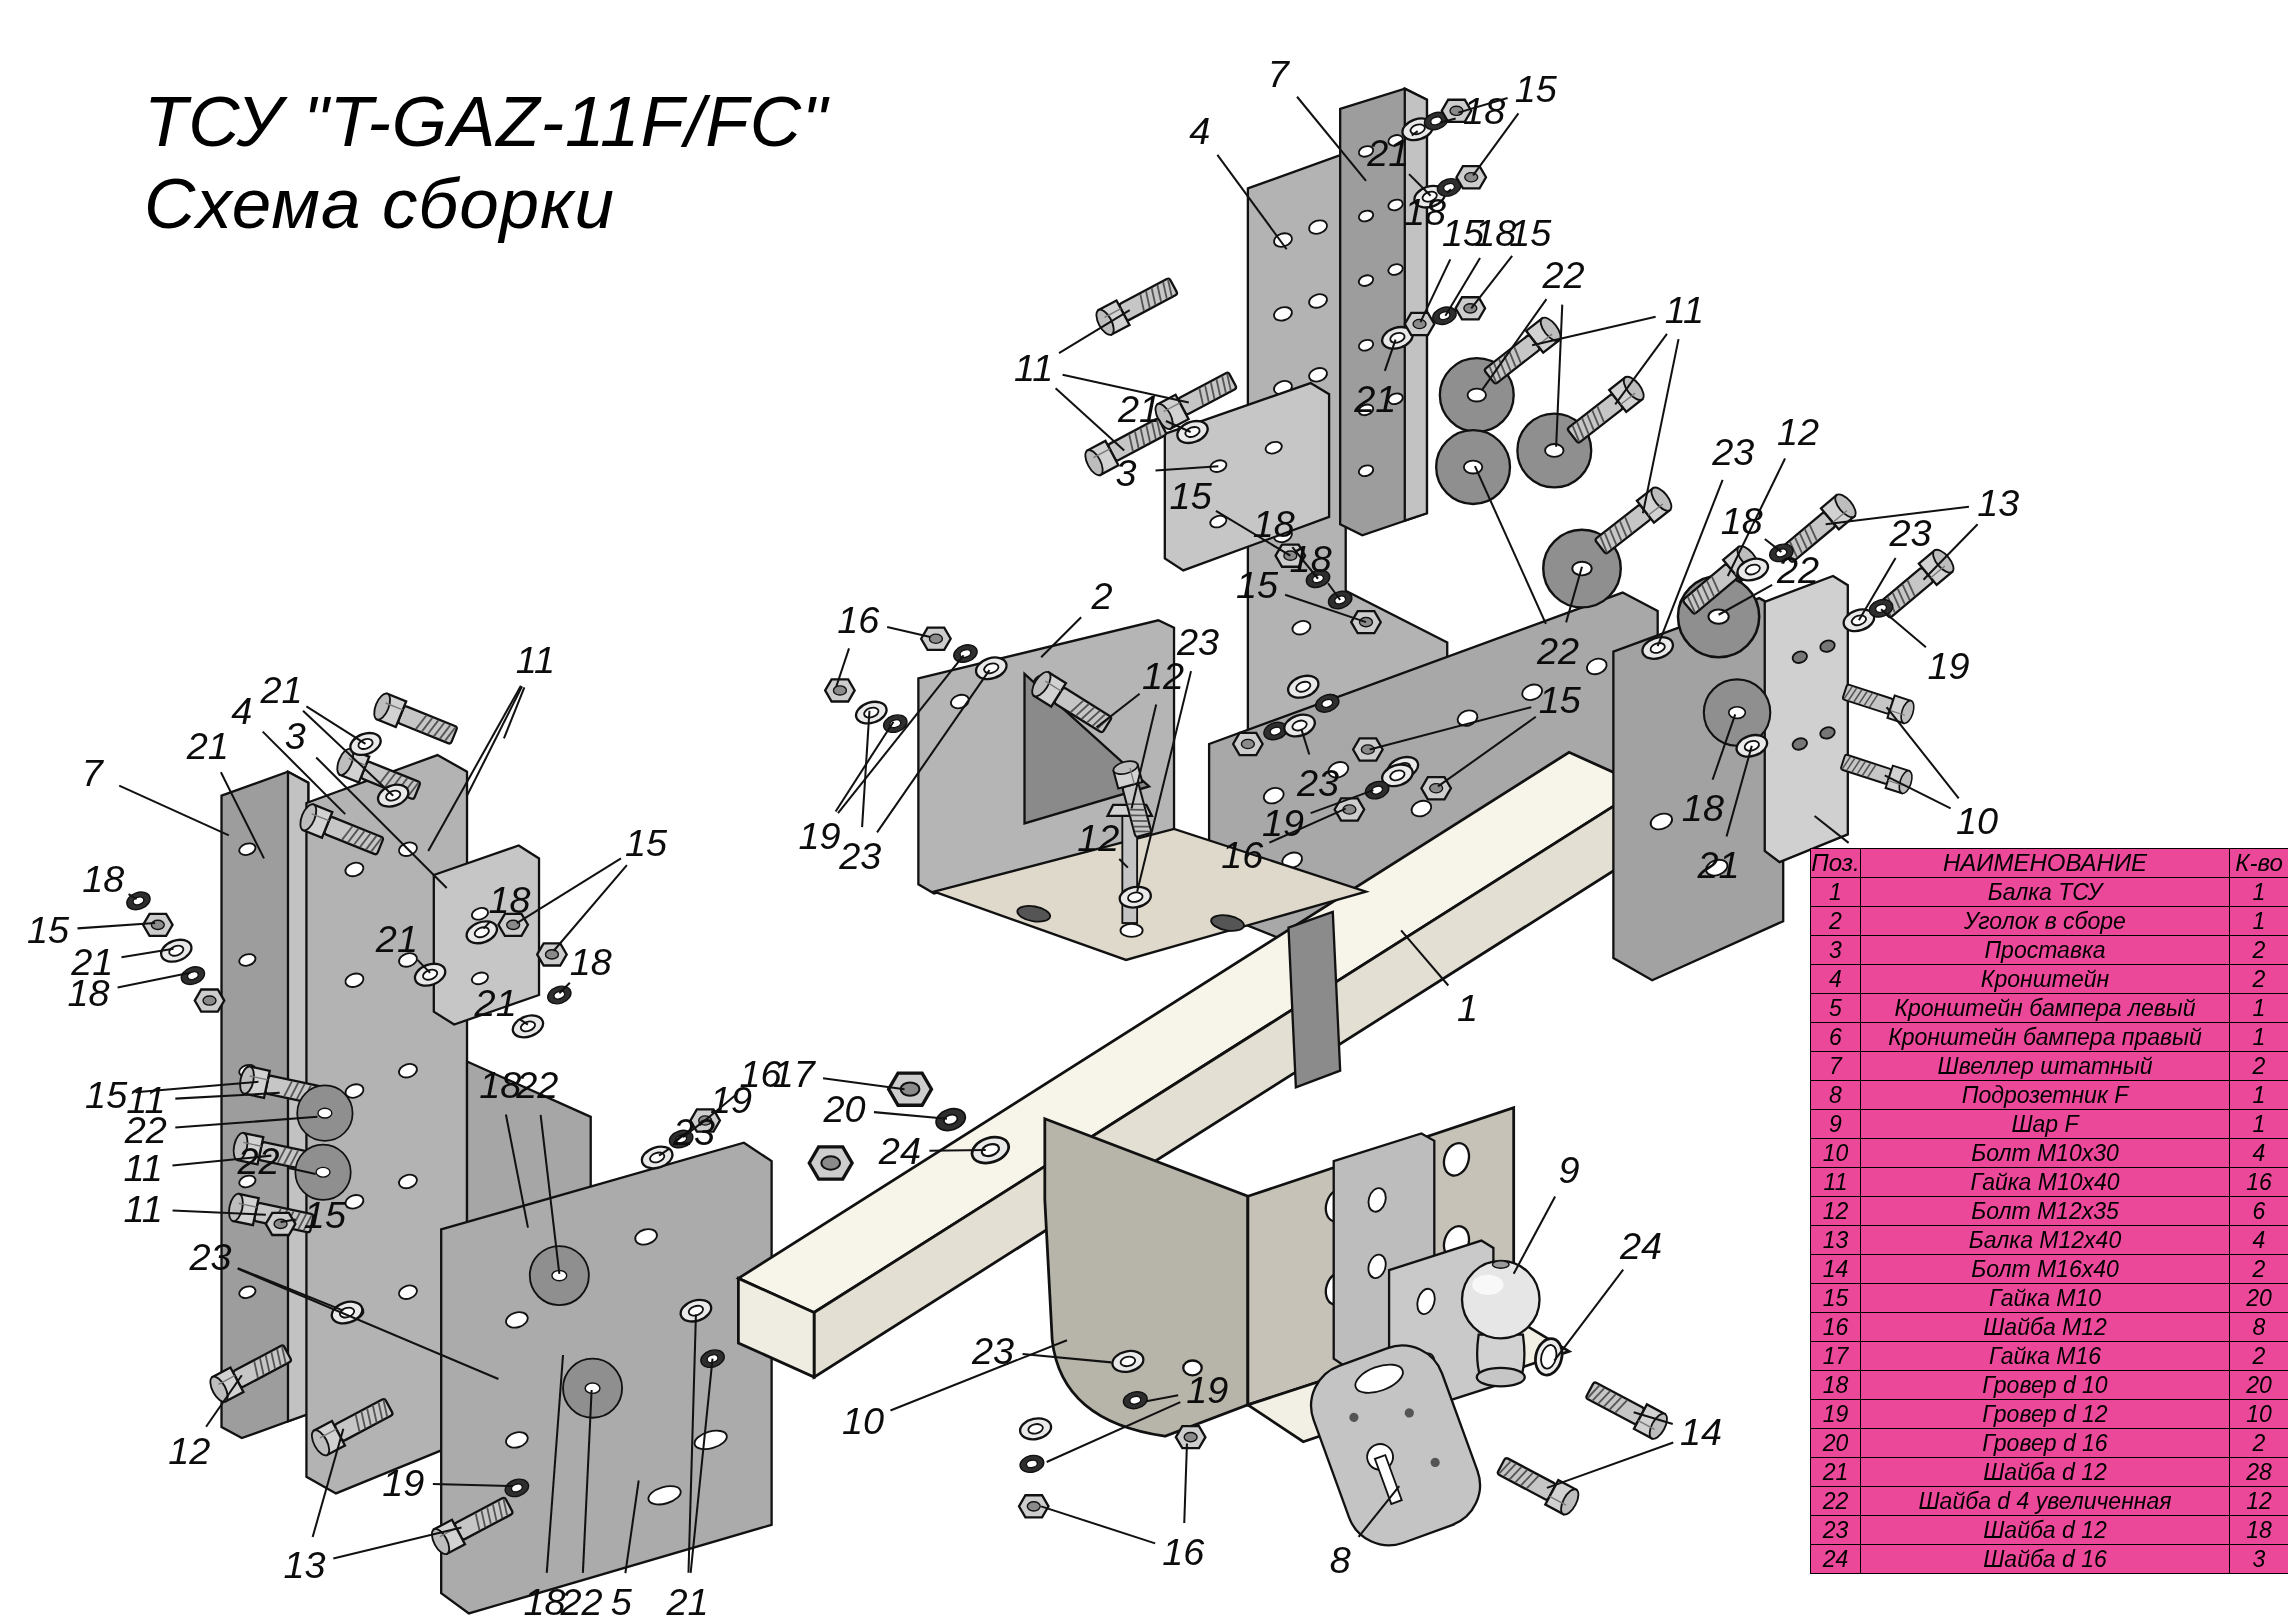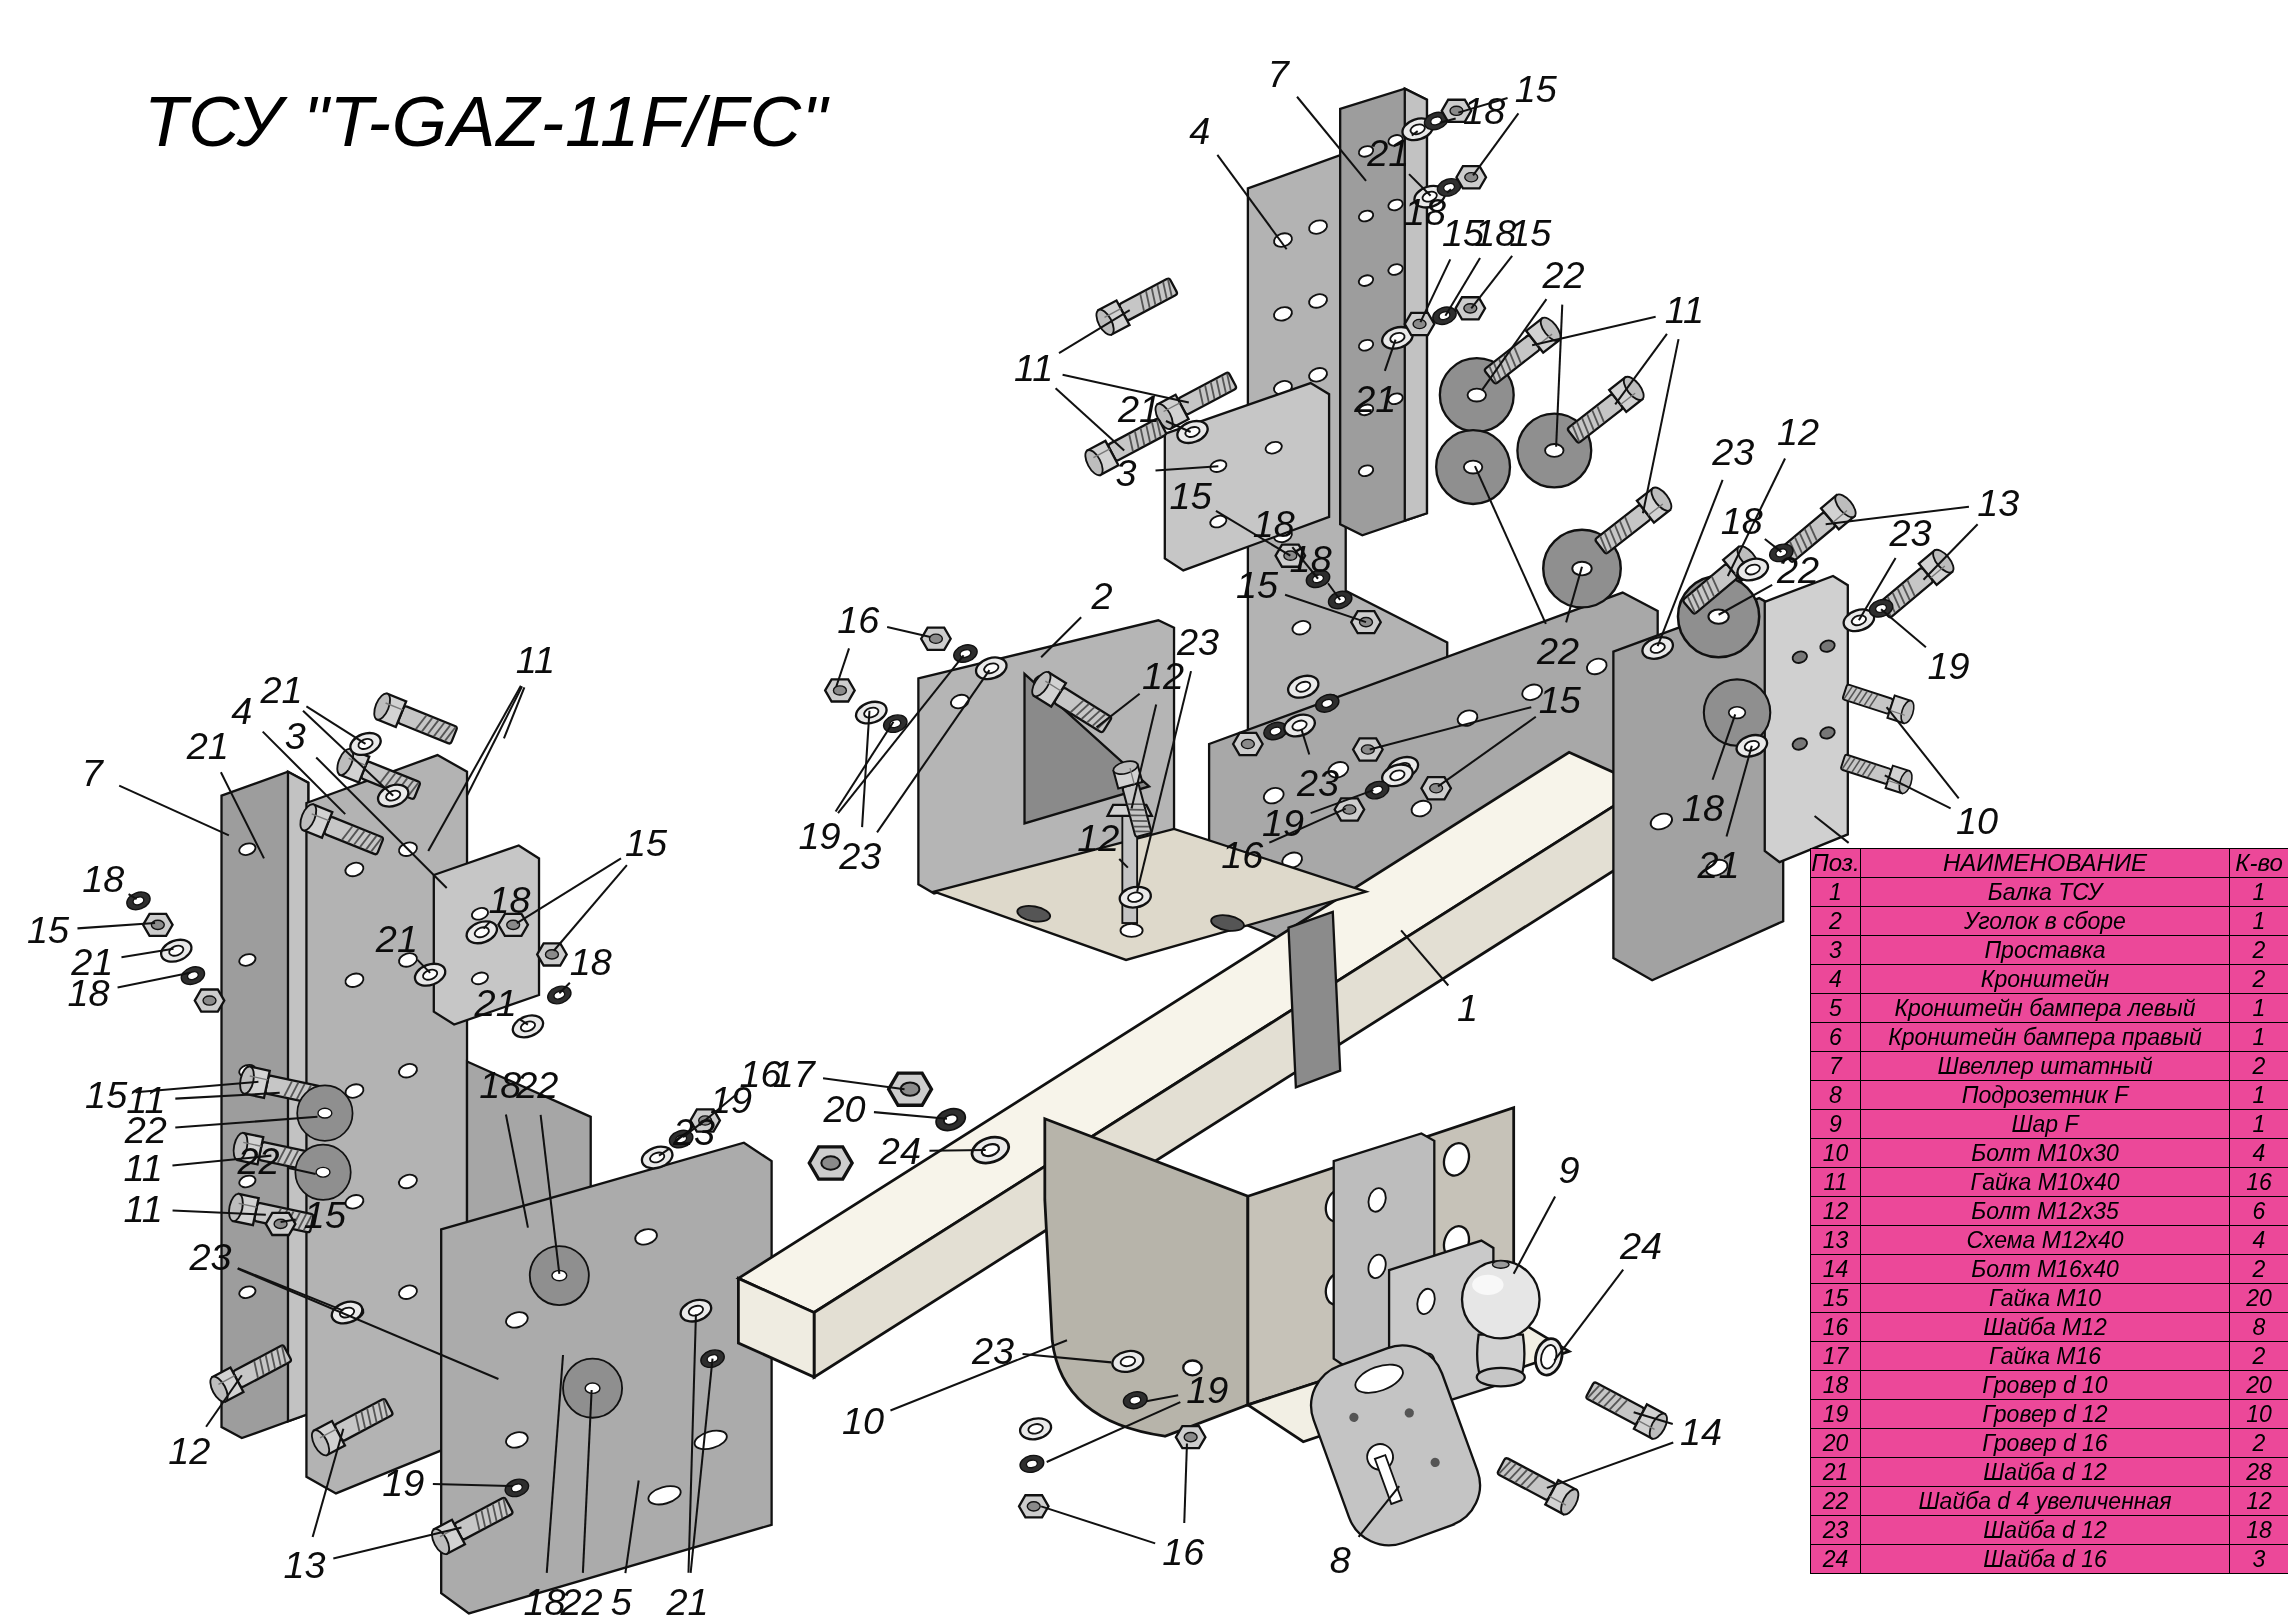--- a/index.html
+++ b/index.html
@@ -542,21 +542,21 @@
       <line x1="1870.6015669700462" y1="906.1777183573342" x2="1898" y2="808"></line>
       <text x="1862" y="951">21</text>
       <line x1="2002.8941201276807" y1="913.1582562299411" x2="1966" y2="884"></line>
       <text x="2028" y="947">6</text>
       <line x1="2122.1582562299413" y1="864.8941201276806" x2="2044" y2="766"></line>
       <line x1="2113.3783298880026" y1="875.6891649440014" x2="2042" y2="840"></line>
       <text x="2142" y="904">10</text>
     </g>
 </svg>
 
-<div class="title-block"><span>ТСУ "T-GAZ-11F/FC"</span><br></div>
+<div class="title-block"><span>ТСУ "T-GAZ-11F/FC"</span><br><span>Схема сборки</span></div>
 
 <table class="parts-table">
   <colgroup>
       <col style="width:50px">
       <col style="width:369px">
       <col style="width:59px">
     </colgroup>
   <thead>
     <tr>
       <th>Поз.</th>
@@ -620,21 +620,21 @@
         <td>Гайка М10х40</td>
         <td>16</td>
       </tr>
       <tr>
         <td>12</td>
         <td>Болт М12х35</td>
         <td>6</td>
       </tr>
       <tr>
         <td>13</td>
-        <td>Схема М12х40</td>
+        <td>Балка М12х40</td>
         <td>4</td>
       </tr>
       <tr>
         <td>14</td>
         <td>Болт М16х40</td>
         <td>2</td>
       </tr>
       <tr>
         <td>15</td>
         <td>Гайка М10</td>

